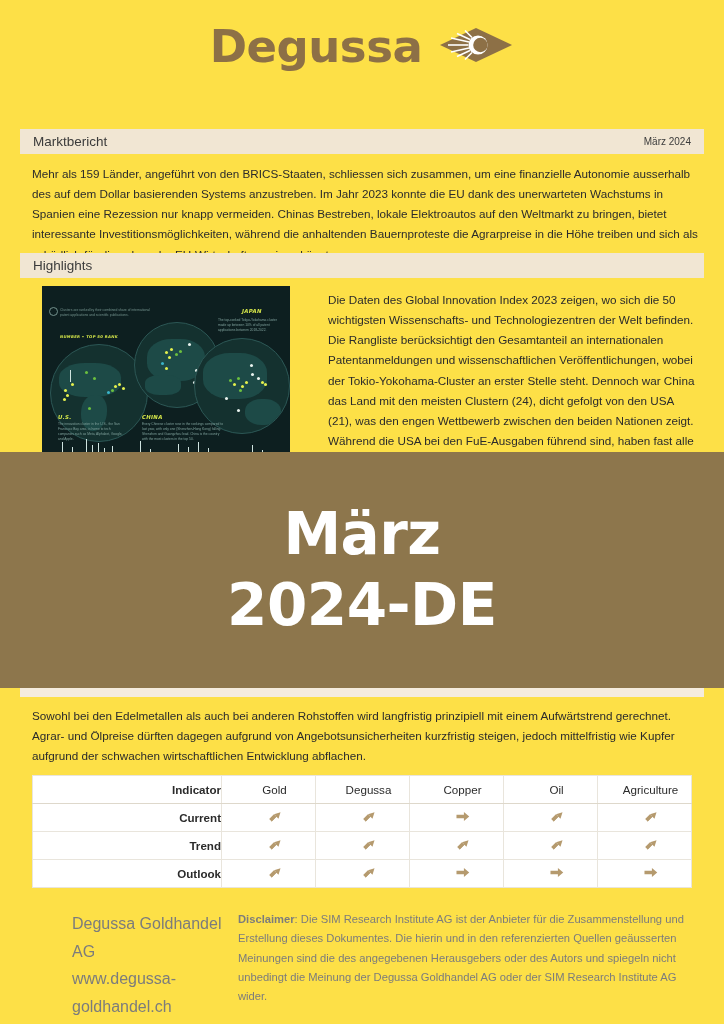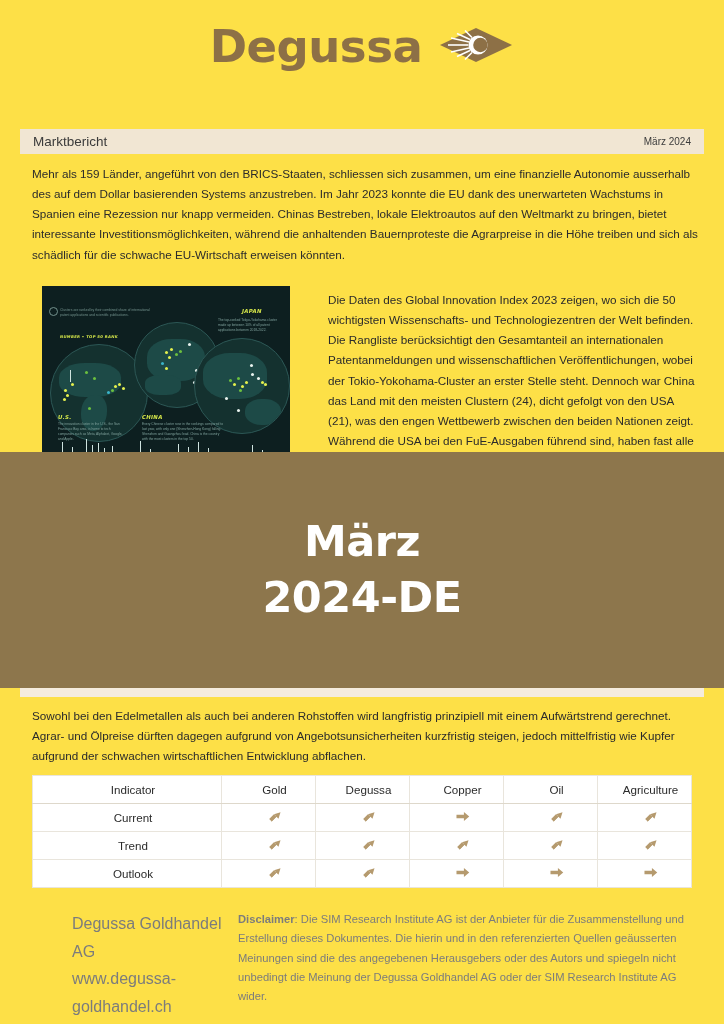--- a/index.html
+++ b/index.html
@@ -166,21 +166,21 @@
     height: 236px;
     background: #8d764c;
     display: flex;
     flex-direction: column;
     align-items: center;
     justify-content: center;
     gap: 10px;
   }
   .overlay .line {
     font-family: "DejaVu Sans", sans-serif;
-    font-size: 43px;
+    font-size: 58px;
     font-weight: 700;
     color: #ffffff;
     line-height: 1.06;
     letter-spacing: -0.5px;
   }
   .overlay-strip {
     position: absolute;
     left: 20px; right: 20px;
     top: 688px;
     height: 9px;
@@ -204,22 +204,23 @@
     border: 1px solid #e9e5dc;
     height: 27px;
     padding: 0 0 0 12px;
     text-align: center;
     font-weight: 400;
     color: #2b2b2b;
     vertical-align: middle;
     background: #ffffff;
   }
   table.ind th:first-child, table.ind td:first-child {
-    text-align: center;
+    text-align: right;
     width: 176px;
+    font-weight: bold;
   }
   table.ind th { border-bottom-color: #ded8cb; }
   .arrow { display: inline-block; line-height: 1; }
   .arrow svg { display: block; }
 
   
   .footer {
     position: absolute;
     left: 32px;
     right: 22px;
@@ -270,20 +271,23 @@
     </div>
   </div>
 
   <div class="section-bar" style="top:129px;">
     <span class="title">Marktbericht</span>
     <span class="meta">März  2024</span>
   </div>
 
   <div class="para" style="top:164px;">Mehr als 159 Länder, angeführt von den BRICS-Staaten, schliessen sich zusammen, um eine finanzielle Autonomie ausserhalb des auf dem Dollar basierenden Systems anzustreben. Im Jahr 2023 konnte die EU dank des unerwarteten Wachstums in Spanien eine Rezession nur knapp vermeiden. Chinas Bestreben, lokale Elektroautos auf den Weltmarkt zu bringen, bietet interessante Investitionsmöglichkeiten, während die anhaltenden Bauernproteste die Agrarpreise in die Höhe treiben und sich als schädlich für die schwache EU-Wirtschaft erweisen könnten.</div>
 
+  <div class="section-bar" style="top:253px;">
+    <span class="title">Highlights</span>
+  </div>
 
   <div class="hl-figure">
 
     <span class="ig-badge"></span>
     <div class="ig-note">Clusters are ranked by their combined share of international patent applications and scientific publications.</div>
 
     <span class="ig-label" style="left:18px; top:48px; font-size:3.8px; color:#d7e84a;">NUMBER  •  TOP 50 RANK</span>
 
     <div class="ig-globe" style="left:8px; top:58px; width:96px; height:96px;">
       <div class="ig-land" style="left:8px; top:18px; width:62px; height:34px;"></div>

